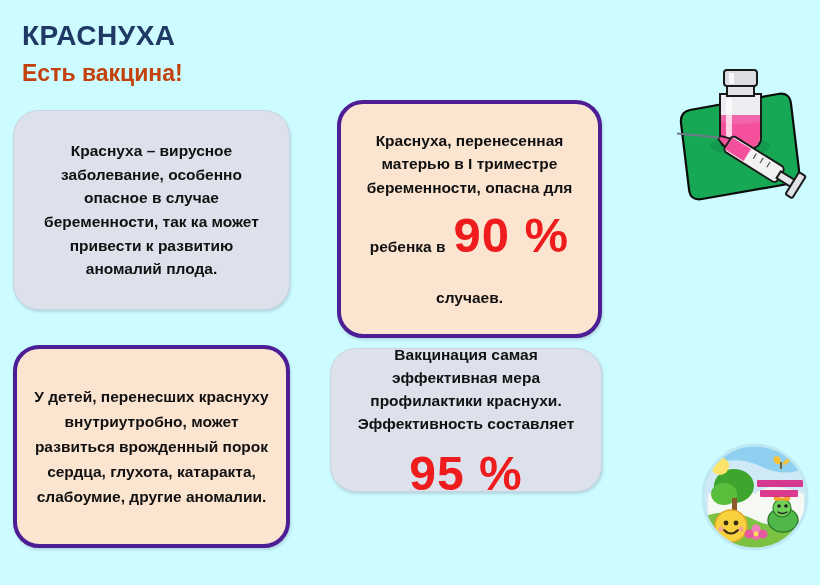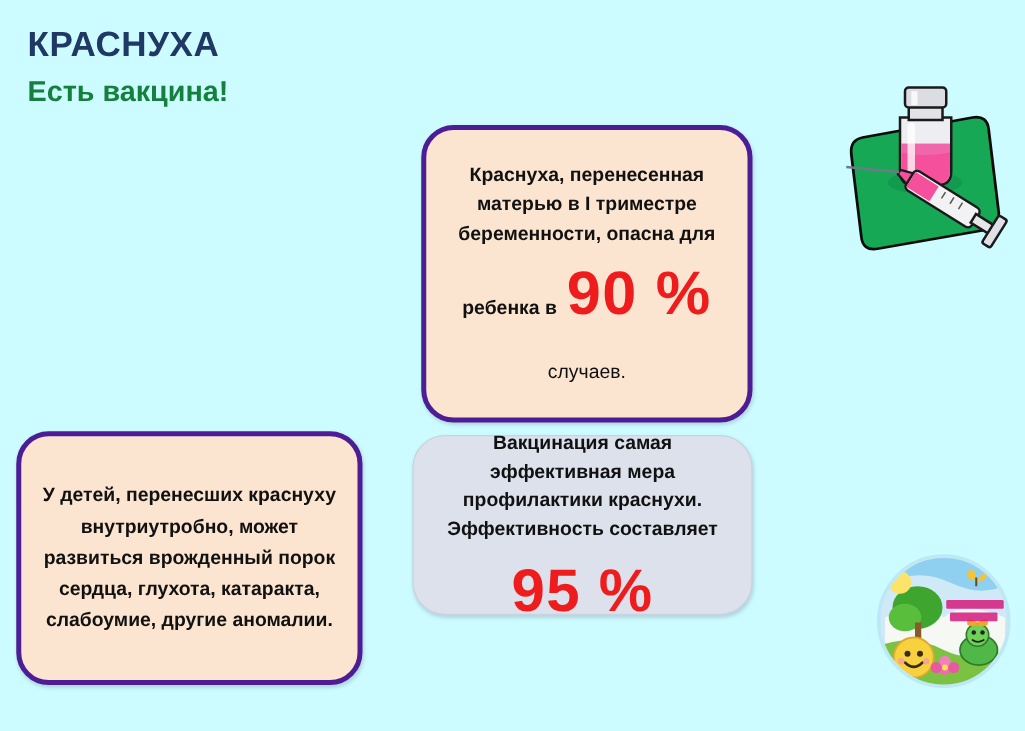--- a/index.html
+++ b/index.html
@@ -29,21 +29,21 @@
     letter-spacing: 0.5px;
     color: #1F3864;
     white-space: nowrap;
   }
   .title-sub {
     position: absolute;
     left: 22px;
     top: 60px;
     font-size: 23px;
     font-weight: bold;
-    color: #15803d;
+    color: #c2410c;
     white-space: nowrap;
   }
 
   
   .card {
     position: absolute;
     box-sizing: border-box;
     border-radius: 26px;
     display: flex;
     flex-direction: column;
@@ -110,21 +110,21 @@
   .pct-big {
     font-size: 49px;
     font-weight: bold;
     color: #EE1C1C;
     line-height: 1;
     letter-spacing: 1px;
   }
   .pct-tail {
     margin-top: 26px;
     font-size: 15.5px;
-    font-weight: normal;
+    font-weight: bold;
     color: #111111;
   }
   .pct-big-solo {
     margin-top: 14px;
     font-size: 48px;
     font-weight: bold;
     color: #EE1C1C;
     line-height: 1;
     letter-spacing: 1px;
   }
@@ -147,20 +147,23 @@
   }
 </style>
 </head>
 <body>
 
 <div id="poster">
 
   <div class="title-main">КРАСНУХА</div>
   <div class="title-sub">Есть вакцина!</div>
 
+  <div class="card card-blue" id="card-1">
+    <span class="card-text">Краснуха – вирусное заболевание, особенно опасное в случае беременности, так ка может привести к развитию аномалий плода.</span>
+  </div>
 
   <div class="card card-peach" id="card-2">
     <span class="card-text">Краснуха, перенесенная матерью в I триместре беременности, опасна для</span>
     <div class="pct-row">
       <span class="pct-lead">ребенка в</span>
       <span class="pct-big">90 %</span>
     </div>
     <span class="pct-tail">случаев.</span>
   </div>
 

